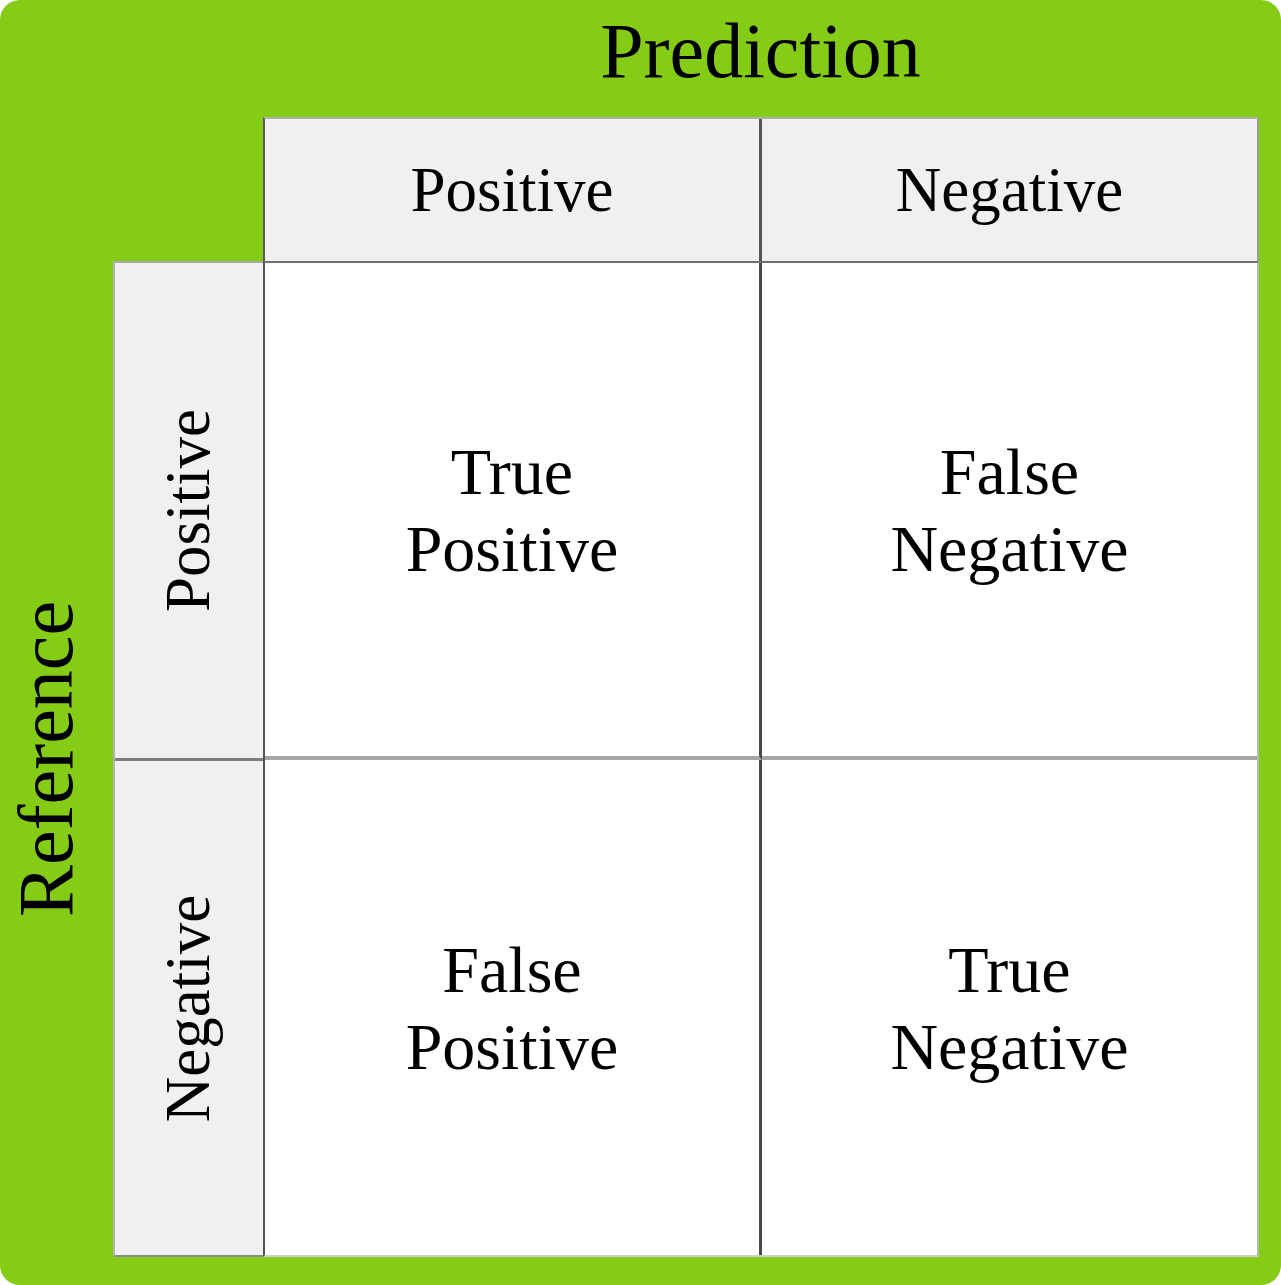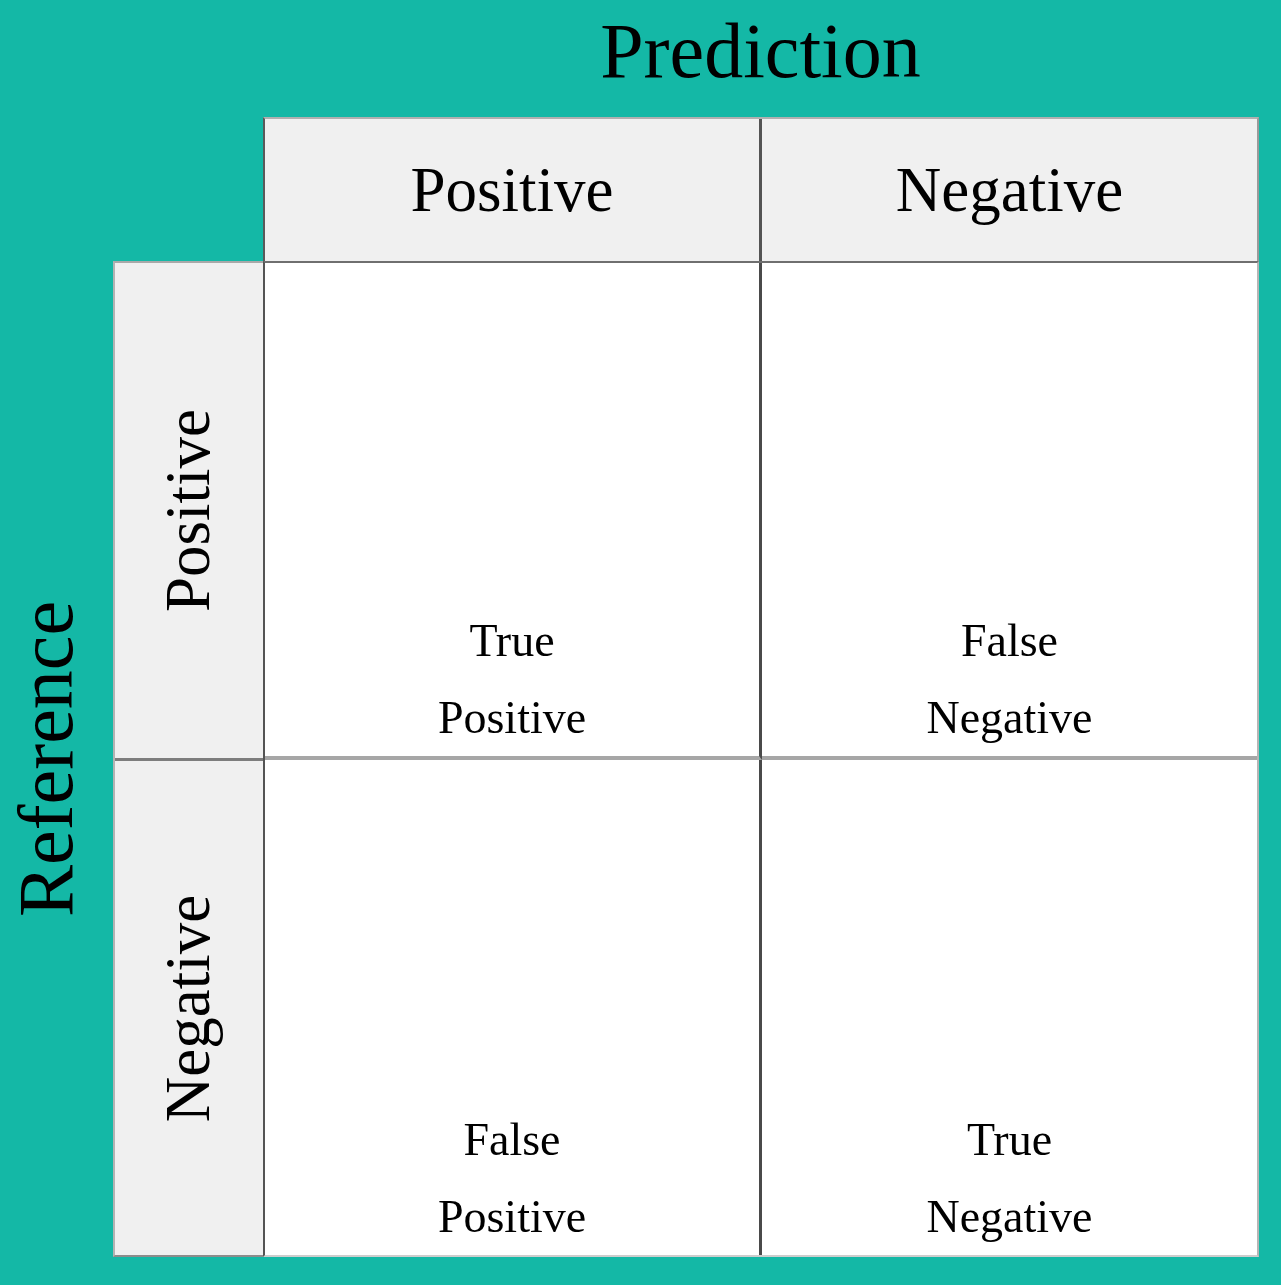--- a/index.html
+++ b/index.html
@@ -4,24 +4,25 @@
 <style>
   html, body {
     margin: 0;
     padding: 0;
     background: #ffffff;
   }
   .canvas {
     position: relative;
     width: 1281px;
     height: 1285px;
-    background: #14b8a6;
+    background: #84cc16;
     overflow: hidden;
     font-family: "Liberation Serif", "DejaVu Serif", serif;
     color: #000000;
+    border-radius: 20px;
   }
 
   
   .pred-title {
     position: absolute;
     left: 263px;
     top: -4px;
     width: 995px;
     height: 110px;
     display: flex;
@@ -128,23 +129,23 @@
     border-bottom: 2px solid #cdcdcd;
     display: grid;
     grid-template-columns: 497px 1fr;
     grid-template-rows: 497px 1fr;
   }
   .cell {
     box-sizing: border-box;
     display: flex;
     flex-direction: column;
     align-items: center;
-    justify-content: flex-end;
+    justify-content: center;
     text-align: center;
-    font-size: 46px;
+    font-size: 66px;
     line-height: 77px;
   }
   .cell.col-first { border-right: 3px solid #4a4a4a; }
   .cell.row-first { border-bottom: 4px solid #a6a6a6; }
   .cell-line { display: block; white-space: nowrap; }
 </style>
 </head>
 <body>
 
 <div class="canvas">

